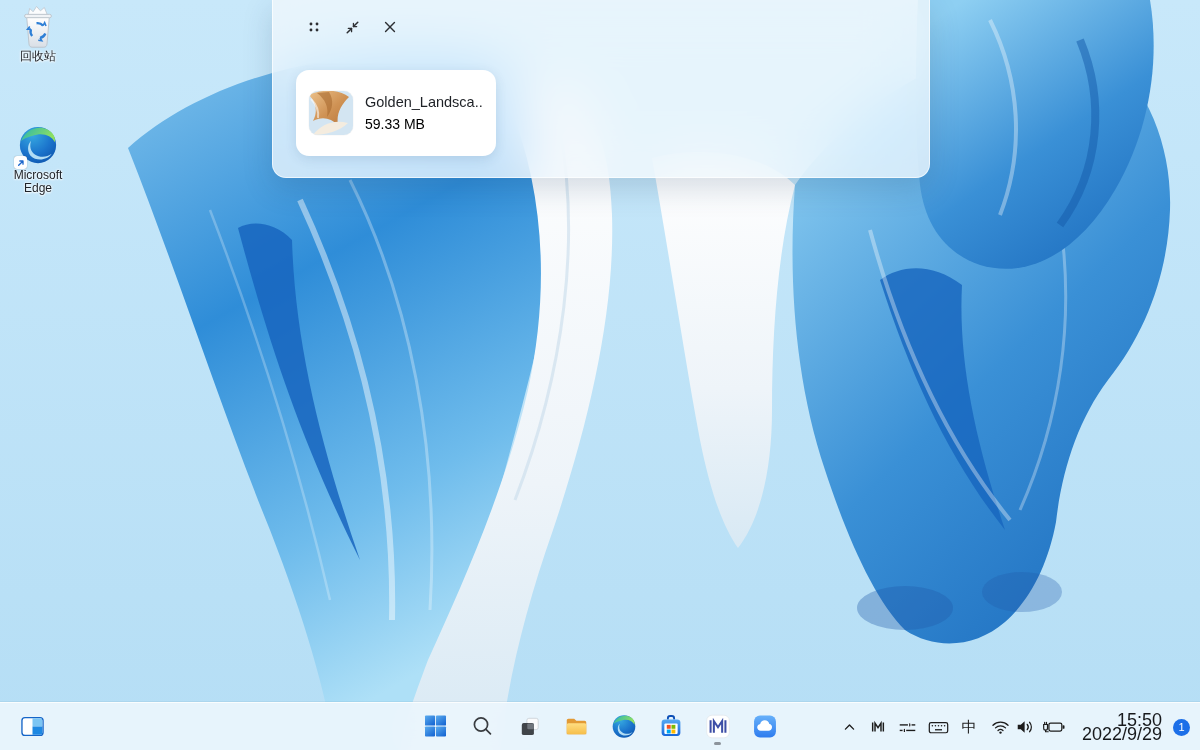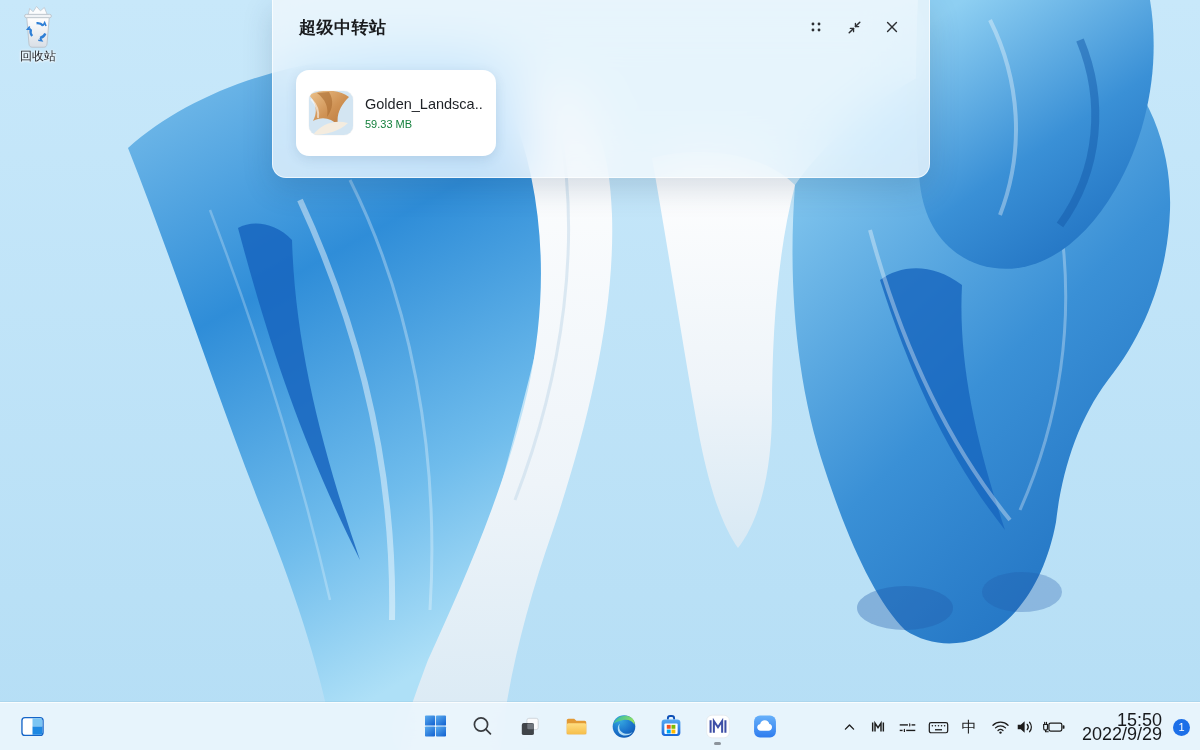--- a/index.html
+++ b/index.html
@@ -27,21 +27,21 @@
   .panel-title { flex:1; font-size:17px; font-weight:bold; color:#191b1e; letter-spacing:.5px; }
   .panel-controls { display:flex; align-items:center; gap:8px; }
   .pc-btn { width:30px; height:30px; border:none; background:transparent; border-radius:6px;
             display:flex; align-items:center; justify-content:center; cursor:pointer; }
   .file-card { position:absolute; left:23px; top:70px; width:200px; height:86px; background:#ffffff;
                border-radius:13px; box-shadow:0 3px 12px rgba(30,60,90,.12); display:flex; align-items:center;
                padding:0 12px 0 13px; gap:12px; cursor:pointer; }
   .file-thumb { width:44px; height:44px; border-radius:9px; overflow:hidden; flex:0 0 auto; box-shadow:0 0 1px rgba(0,0,0,.2); }
   .file-meta { min-width:0; }
   .file-name { font-size:14.5px; color:#1e2126; white-space:nowrap; overflow:hidden; margin-bottom:6px; }
-  .file-size { font-size:11px; color:#15803d; }
+  .file-size { font-size:14px; color:#000000; }
 
   
   .taskbar { position:absolute; left:0; bottom:0; width:1200px; height:48px;
              background:rgba(236,245,252,.92);
              -webkit-backdrop-filter:blur(18px); backdrop-filter:blur(18px);
              border-top:1px solid rgba(255,255,255,.75); box-shadow:0 -1px 0 rgba(70,110,150,.08); }
   .tb-btn { border:none; background:transparent; border-radius:6px; display:flex; align-items:center;
             justify-content:center; cursor:pointer; height:40px; }
   .tb-widgets { position:absolute; left:10px; top:3px; width:44px; }
   .tb-center { position:absolute; left:50%; top:3px; transform:translateX(-50%); display:flex; gap:7px; }
@@ -161,25 +161,37 @@
             <g transform="rotate(240)">
                 <path d="M-1.5,-7.8 A7.8,7.8 0 0 1 5.2,-5.4"></path>
                 <path d="M5.2,-5.4 l1.6,-3 l1.4,3.4" stroke-width="1.6"></path>
               </g>
           </g>
         </svg>
       </div>
       <div class="dicon-label">回收站</div>
     </div>
 
+    <div class="dicon" style="margin-top:40px">
+      <div class="dicon-imgwrap">
+        <svg width="40" height="40" viewBox="0 0 32 32">
+            <use href="#sym-edge"></use>
+          </svg>
+        <div class="shortcut-arrow">
+          <svg width="10" height="10" viewBox="0 0 12 12">
+            <path d="M3.2,8.8 L8.2,3.8 M4.6,3.6 L8.4,3.6 L8.4,7.4" stroke="#1a66cc" stroke-width="1.6" fill="none" stroke-linecap="round" stroke-linejoin="round"></path>
+          </svg>
+        </div>
+      </div>
+      <div class="dicon-label" style="width:70px">Microsoft Edge</div>
+    </div>
   </div>
 
   <section class="panel">
     <header class="panel-header">
-      <h1 class="panel-title">超级中转站</h1>
       <div class="panel-controls">
         <button class="pc-btn">
           <svg width="16" height="16" viewBox="0 0 18 18">
             <g fill="#2d2f33">
                 <circle cx="5.6" cy="5.6" r="1.6"></circle>
                 <circle cx="12.4" cy="5.6" r="1.6"></circle>
                 <circle cx="5.6" cy="12.4" r="1.6"></circle>
                 <circle cx="12.4" cy="12.4" r="1.6"></circle>
               </g>
           </svg>

